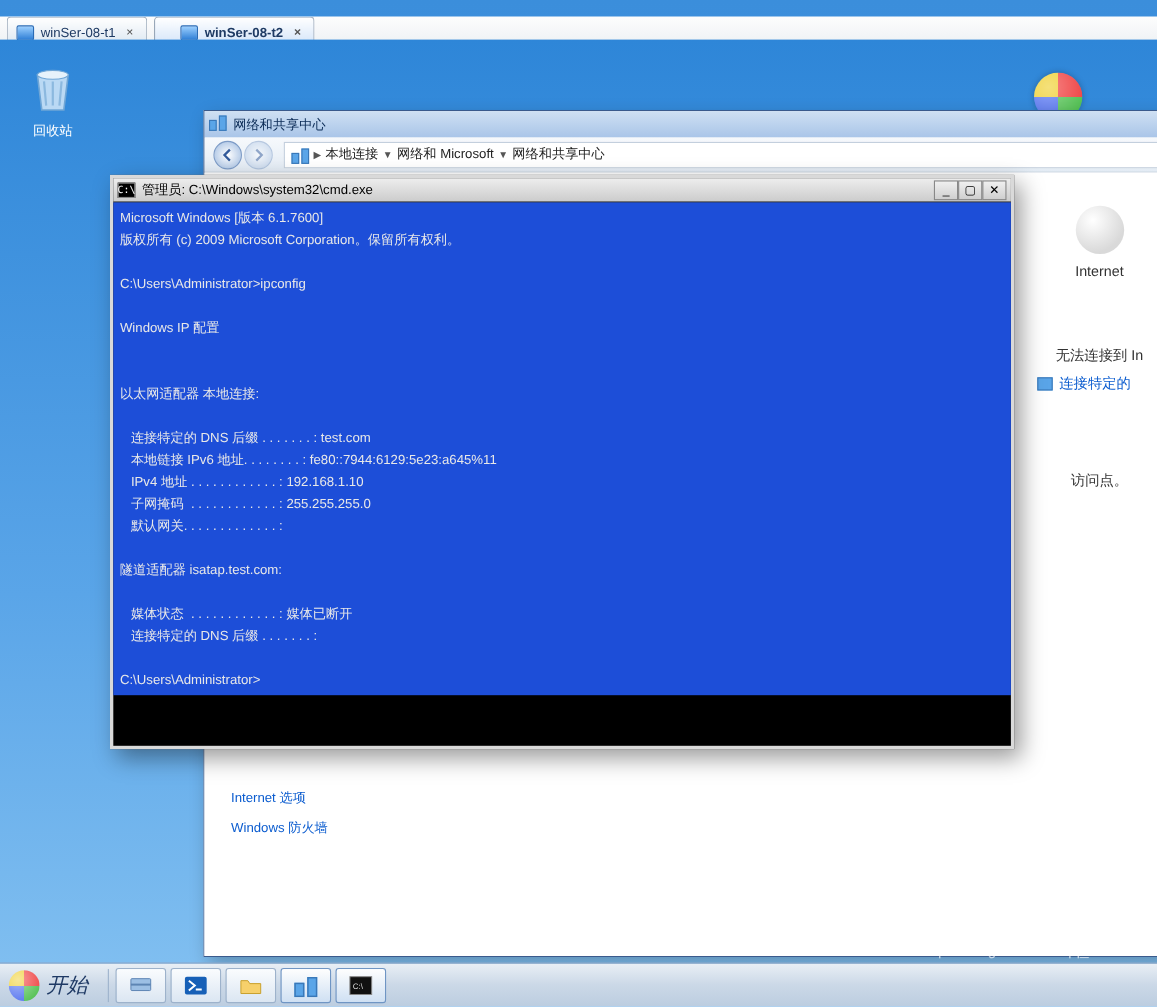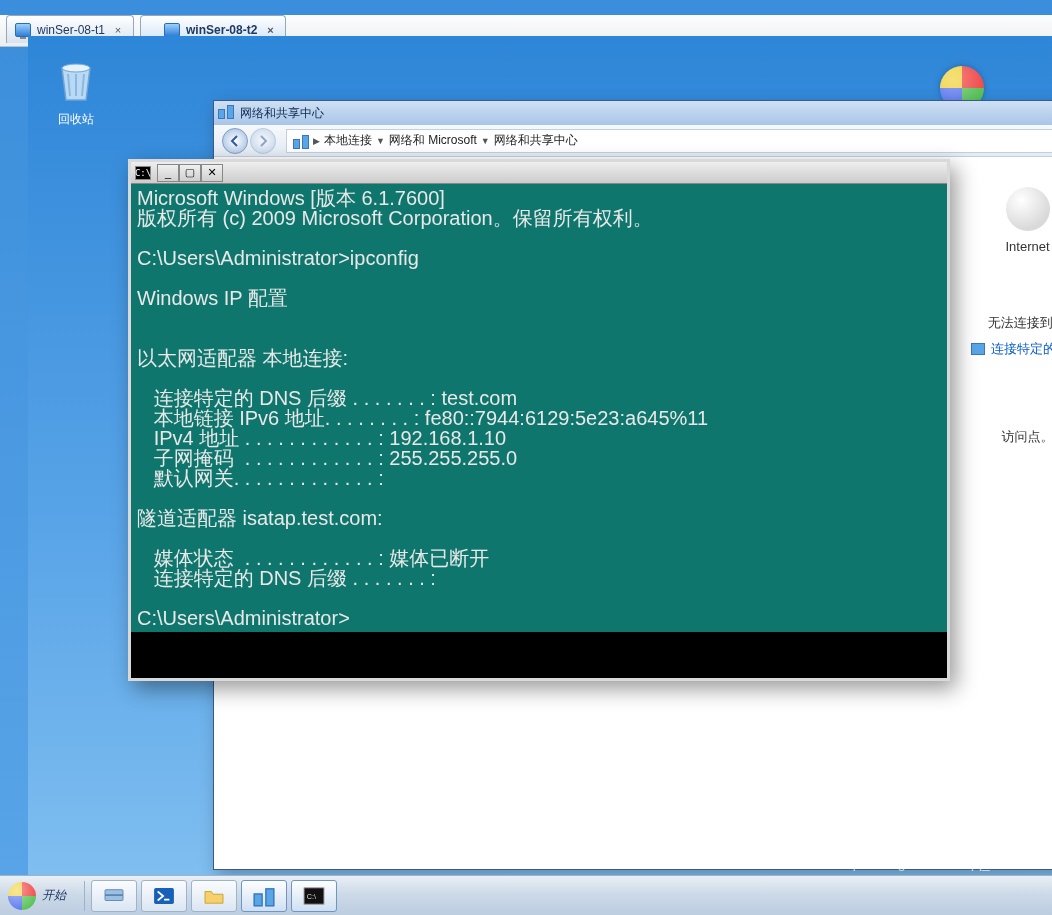--- a/index.html
+++ b/index.html
@@ -7,21 +7,21 @@
 
   
   .vm-tabs { position: absolute; top: 0; left: 0; right: 0; height: 32px; background: linear-gradient(#fdfdfd,#eaeef2); border-bottom: 1px solid #b8c1cc; display: flex; align-items: flex-start; padding-left: 6px; margin-top: 15px; }
   .vm-tab { display:flex; align-items:center; gap:6px; height:28px; padding:0 8px 0 8px; border:1px solid #98a7b8; border-bottom:none; background:linear-gradient(#fff,#d8e4f0); border-radius:4px 4px 0 0; margin-right:6px; font-size:12px; color:#1e3a63; }
   .vm-tab.active { background:linear-gradient(#fff,#cfe2f8); font-weight:bold;padding-left:23px; }
   .vm-tab .close { width:14px; height:14px; display:flex; align-items:center; justify-content:center; color:#555; font-size:11px; border-radius:2px; }
   .vm-monitor-ico{ width:16px; height:14px; background:linear-gradient(#9cd0ff,#2f7fd6); border:1px solid #2a6bb5; border-radius:2px; position:relative;}
   .vm-monitor-ico::after{content:""; position:absolute; bottom:-3px; left:4px; width:6px; height:2px; background:#888;}
 
   
-  .desktop { position:absolute; top:36px; left:0; right:0; bottom:40px; background:linear-gradient(#2e86d8,#5aa5e8 60%,#7fbef0);margin-left:28px; }
+  .desktop { position:absolute; top:36px; left:0; right:0; bottom:40px; background:linear-gradient(#2e86d8,#5aa5e8 60%,#7fbef0); }
   .watermark{position:absolute; right:0; bottom:4px; font-size:14px; color:rgba(255,255,255,0.65);}
   .recycle { position:absolute; top:20px; left:18px; width:60px; text-align:center; color:#fff; font-size:12px;}
   .recycle .bin { width:48px; height:48px; margin:0 auto 4px; }
   .windows-orb{ position:absolute; top:30px; right:68px; width:44px; height:44px; border-radius:50%; background: radial-gradient(circle at 30% 30%, #fff6, #0000), conic-gradient(#e33 0 25%, #4b4 0 50%, #46e 0 75%, #ec2 0); box-shadow:0 0 6px #0004; filter: blur(.3px);}
 
   
   .win-frame{ position:absolute; border:1px solid #3a5a8c; box-shadow:4px 6px 16px #0004; background:#eef2f7; }
   .win-titlebar{ height:24px; background:linear-gradient(#cfe0f3,#a9c5e8); display:flex; align-items:center; padding:0 4px; font-size:12px; color:#0a2a55;}
   .win-titlebar .ico{width:16px; height:16px; margin-right:6px;}
   .win-body{ background:#fff; }
@@ -41,27 +41,27 @@
   .net-below .lnk-ico{ width:14px; height:12px; background:#5aa5e8; border:1px solid #3a78b8;}
 
   
   .cmd-frame{ position:absolute; border:3px solid #d9d9d9; background:#000; box-shadow:6px 8px 20px #0006;}
   .cmd-title{ height:22px; background:linear-gradient(#eee,#ccc); border-bottom:1px solid #888; display:flex; align-items:center; font-size:12px; color:#000; padding:0 4px;}
   .cmd-title .cmd-ico{ width:16px; height:14px; margin-right:6px; background:#000; border:1px solid #888; display:flex; align-items:center; justify-content:center; color:#fff; font-size:9px; font-family:monospace;}
   .cmd-title-txt{ flex:1; white-space:nowrap; overflow:hidden;}
   .cmd-btns{ display:flex; gap:0;}
   .cmd-btn{ width:22px; height:18px; background:linear-gradient(#f0f0f0,#cfcfcf); border:1px solid #888; display:flex; align-items:center; justify-content:center; font-size:11px; font-family:"Segoe UI", sans-serif;}
   .cmd-btn.close{ background:linear-gradient(#f0f0f0,#cfcfcf);}
-  .cmd-body{ background:#0f766e; padding:4px 6px; font-family:"NSimSun","SimSun","Consolas",monospace; font-size:20px; line-height:20px; color:#e8e8e8; white-space:pre; }
+  .cmd-body{ background:#1d4ed8; padding:4px 6px; font-family:"NSimSun","SimSun","Consolas",monospace; font-size:12px; line-height:20px; color:#e8e8e8; white-space:pre; }
   
   
   .taskbar{ position:absolute; left:0; right:0; bottom:0; height:40px; background:linear-gradient(#e9eff5,#cbd8e7 50%,#bccde0); border-top:1px solid #9db2cb; display:flex; align-items:center; padding:0 4px;}
   .start-btn{ display:flex; align-items:center; gap:6px; height:32px; padding:0 12px 0 4px; border-radius:4px; cursor:pointer;}
   .start-orb{ width:28px; height:28px; border-radius:50%; background: radial-gradient(circle at 30% 30%, #fff8, #0000), conic-gradient(#e33 0 25%, #4b4 0 50%, #46e 0 75%, #ec2 0);}
-  .start-txt{ font-size:12px; color:#1e3964; font-weight:normal; font-style:italic;}
+  .start-txt{ font-size:19px; color:#1e3964; font-weight:normal; font-style:italic;}
   .task-sep{ width:1px; height:30px; background:#9db2cb; margin:0 6px;}
   .task-item{ width:46px; height:32px; border:1px solid #9db2cb; border-radius:3px; background:linear-gradient(#fafcfe,#dbe6f2); display:flex; align-items:center; justify-content:center; margin-right:4px;}
   .task-item.active{ background:linear-gradient(#fefefe,#cfe0f3); border-color:#6f95c4;}
   .tb-ico{ width:22px; height:18px; }
 
   .network-ico{ display:inline-block; width:16px; height:12px; position:relative;}
   .network-ico::before{content:""; position:absolute; left:0; top:4px; width:5px; height:8px; background:#5aa5e8; border:1px solid #3a78b8;}
   .network-ico::after{content:""; position:absolute; right:0; top:0px; width:5px; height:12px; background:#5aa5e8; border:1px solid #3a78b8;}
 </style>
 </head>
@@ -114,39 +114,42 @@
         <span class="sep">▼</span>
         <span>网络和 Microsoft</span>
         <span class="sep">▼</span>
         <span>网络和共享中心</span>
       </div>
     </div>
     <div class="win-body network-content" style="height:calc(100% - 56px);">
       <div class="net-left">
 
         <div style="height:540px"></div>
+        <div class="link">Internet 选项</div>
+        <div class="link">Windows 防火墙</div>
       </div>
       <div class="net-right">
         <div class="globe"></div>
         <div>Internet</div>
         <div class="net-below">
           <div style="margin-top:40px;">无法连接到 In</div>
           <div class="lnk">
             <span class="lnk-ico"></span>
             <span>连接特定的</span>
           </div>
           <div style="margin-top:70px;">访问点。</div>
         </div>
       </div>
     </div>
   </div>
 
   <div class="cmd-frame" style="left:100px; top:123px; width:822px; height:522px;">
     <div class="cmd-title">
       <span class="cmd-ico">C:\</span>
+      <span class="cmd-title-txt">管理员: C:\Windows\system32\cmd.exe</span>
       <div class="cmd-btns">
         <div class="cmd-btn">_</div>
         <div class="cmd-btn">▢</div>
         <div class="cmd-btn close">✕</div>
       </div>
     </div>
     <div class="cmd-body"><span>Microsoft Windows [版本 6.1.7600]</span>
 <span>版权所有 (c) 2009 Microsoft Corporation。保留所有权利。</span>
 
 <span>C:\Users\Administrator&gt;ipconfig</span>

